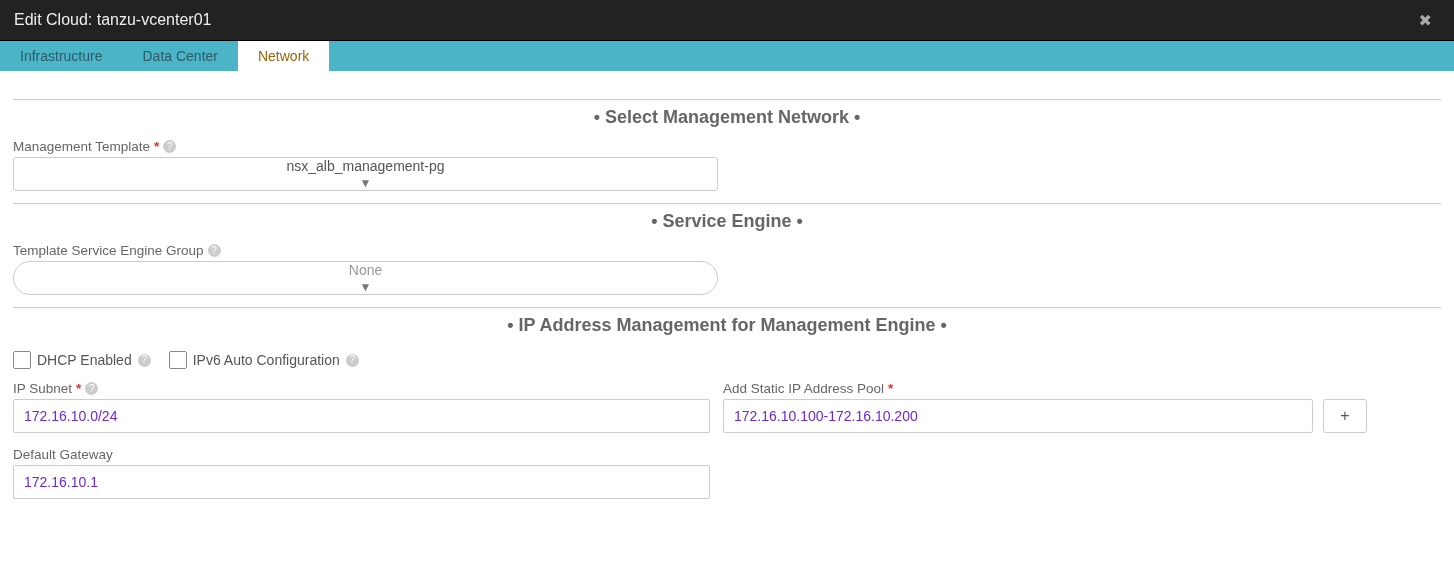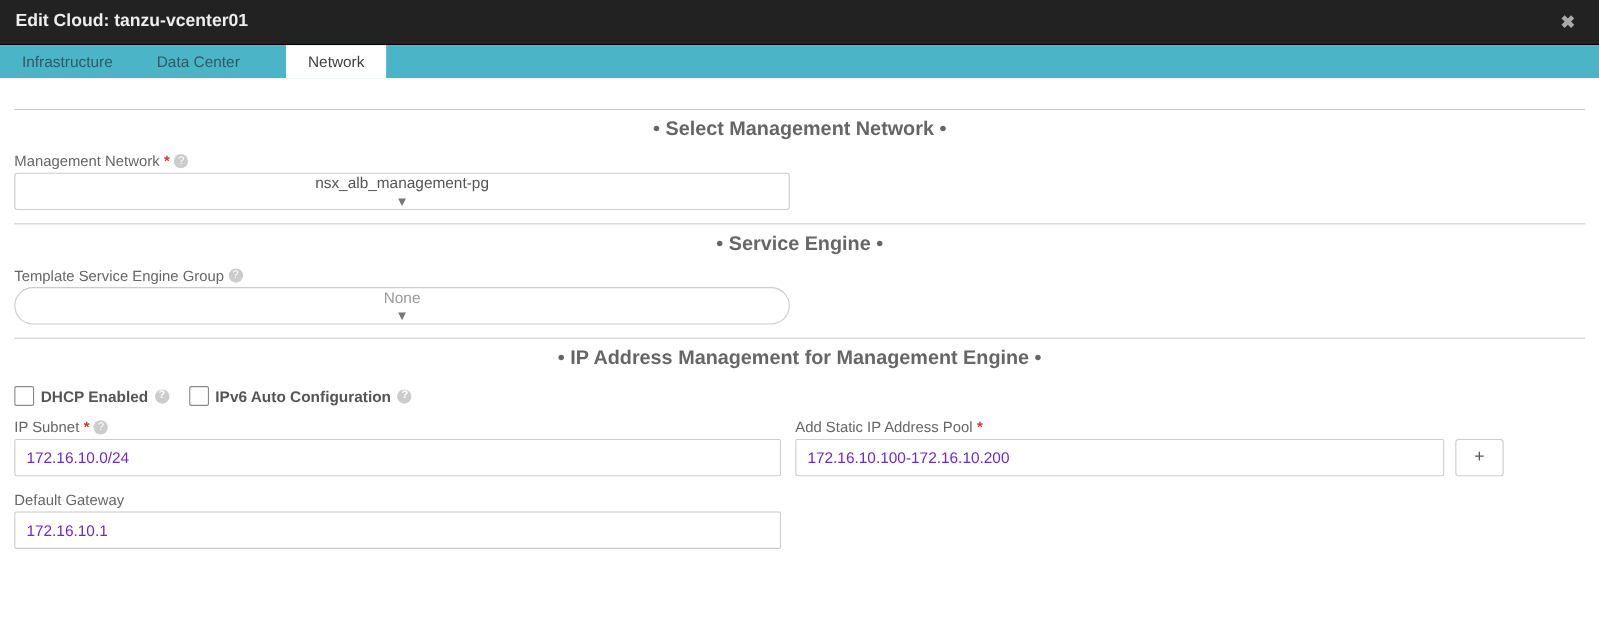--- a/index.html
+++ b/index.html
@@ -13,41 +13,40 @@
   .titlebar {
     background: #222;
     color: #eee;
     height: 41px;
     display: flex;
     align-items: center;
     padding: 0 14px;
     justify-content: space-between;
     border-bottom: 1px solid #000;
   }
-  .titlebar span { font-size: 16px; font-weight: 700; }
+  .titlebar span { font-size: 16px; font-weight: 400; }
   .close-x { color: #aaa; font-size: 18px; cursor: pointer; padding: 4px 8px;}
   .tabs {
     background: #4cb4c7;
     display: flex;
     height: 30px;
     align-items: stretch;
   }
   .tab {
     padding: 0 20px;
     display: flex;
     align-items: center;
     color: #2e5a66;
     font-size: 14px;
     cursor: pointer;
     text-align: center;
   }
   .tab.active {
     background: #fff;
-    color: #404040;
-    margin-left: 22px;
+    color: #a16207;
   }
   .content {
     padding: 28px 13px 20px 13px;
   }
   .section-header {
     border-top: 1px solid #ccc;
     text-align: center;
     margin-top: 12px;
     margin-bottom: 18px;
   }
@@ -100,21 +99,21 @@
     font-size: 12px;
     color: #777;
   }
   .row-checkbox {
     display: flex;
     align-items: center;
     gap: 18px;
     margin-top: 22px;
     margin-bottom: 12px;
   }
-  .chk-wrap { display: flex; align-items: center; gap: 6px; font-weight: bold;}
+  .chk-wrap { display: flex; align-items: center; gap: 6px;}
   .chk {
     width: 18px; height: 18px;
     border: 1px solid #888;
     border-radius: 2px;
     background: #fff;
     cursor: pointer;
   }
   .two-col {
     display: flex;
     gap: 13px;
@@ -158,21 +157,21 @@
   <div class="tab active">Network</div>
 </div>
 
 <div class="content">
 
   <div class="section-header first">
     <span>• Select Management Network •</span>
   </div>
 
   <div class="field-label">
-    <span>Management Network</span>
+    <span>Management Template</span>
     <span class="req">*</span>
     <span class="help-icon">?</span>
   </div>
   <div class="select-box">
     <span>nsx_alb_management-pg</span>
     <span class="chev">▼</span>
   </div>
 
   <div class="section-header">
     <span>• Service Engine •</span>

